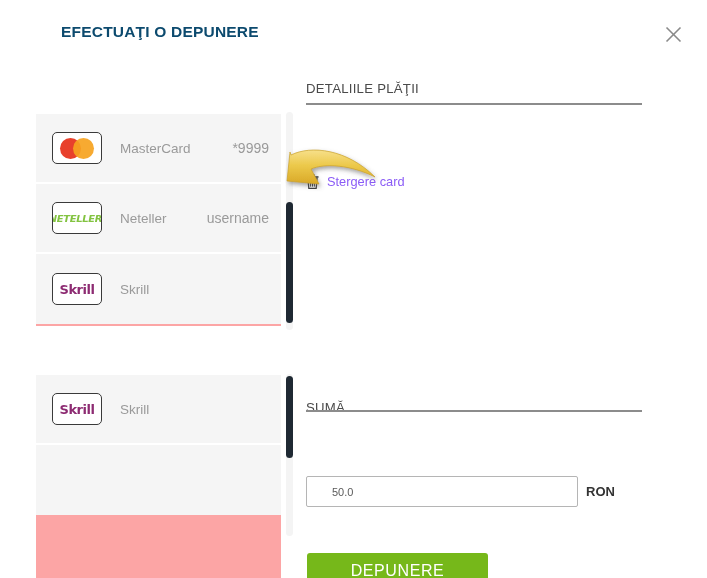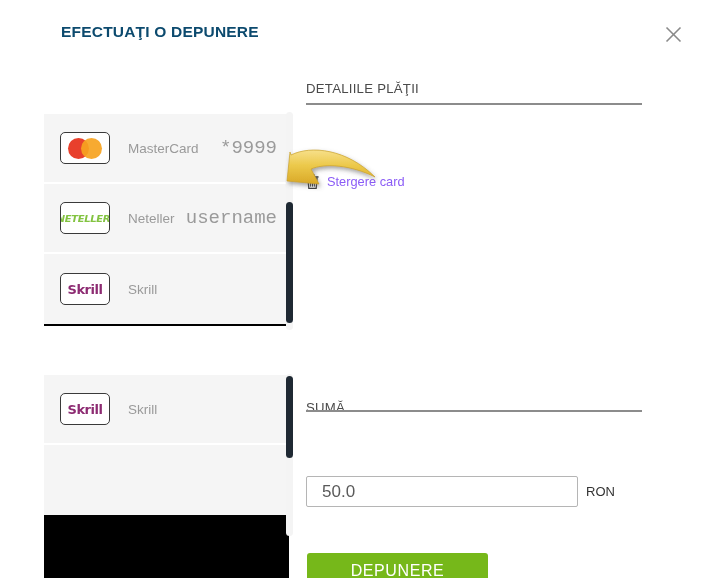--- a/index.html
+++ b/index.html
@@ -55,24 +55,24 @@
     font-size: 13.2px;
     color: #4a4a4a;
     letter-spacing: 0.25px;
     white-space: nowrap;
   }
   .lbl-my-methods { left: 36px; top: 20px; }
   .lbl-other-methods { left: 36px; top: 281px; }
 
   .method-list {
     position: absolute;
-    left: 44px;
+    left: 36px;
     width: 245px;
     overflow: hidden;
-    background: #000000;
+    background: #fca5a5;
   }
   .list-saved { top: 52px; height: 212px; }
   .list-other { top: 313px; height: 221px; }
 
   .method-row {
     position: relative;
     height: 70px;
     background: #f5f5f5;
     border-bottom: 2px solid #ffffff;
     display: flex;
@@ -96,23 +96,22 @@
     overflow: hidden;
   }
   .method-name {
     margin-left: 18px;
     font-size: 13.5px;
     color: #9a9a9a;
   }
   .method-extra {
     position: absolute;
     right: 12px;
-    font-size: 19px;
+    font-size: 14px;
     color: #9a9a9a;
-    font-family: Liberation Mono, monospace;
   }
 
   
   .mc-mark { position: relative; width: 34px; height: 21px; }
   .mc-mark .c { position: absolute; top: 0; width: 21px; height: 21px; border-radius: 50%; }
   .mc-mark .c.red { left: 0; background: #e8402c; }
   .mc-mark .c.yel { right: 0; background: #f6a320; opacity: .92; }
 
   
   .neteller-mark {
@@ -187,31 +186,31 @@
   }
 
   .amount-input {
     position: absolute;
     left: 6px; top: 414px;
     width: 272px; height: 31px;
     border: 1px solid #b5b5b5;
     border-radius: 2px;
     background: #ffffff;
     box-sizing: border-box;
-    padding: 0 15px;
+    padding: 0 25px;
     font-family: "Liberation Sans", sans-serif;
-    font-size: 17px;
+    font-size: 11px;
     color: #5a5a5a;
     outline: none;
   }
   .currency {
     position: absolute;
     left: 286px; top: 422px;
     font-size: 13px;
-    font-weight: normal;
+    font-weight: bold;
     color: #333333;
   }
 
   .deposit-btn {
     position: absolute;
     left: 7px; top: 491px;
     width: 181px; height: 36px;
     background: #76b81a;
     border: none;
     border-radius: 3px;

